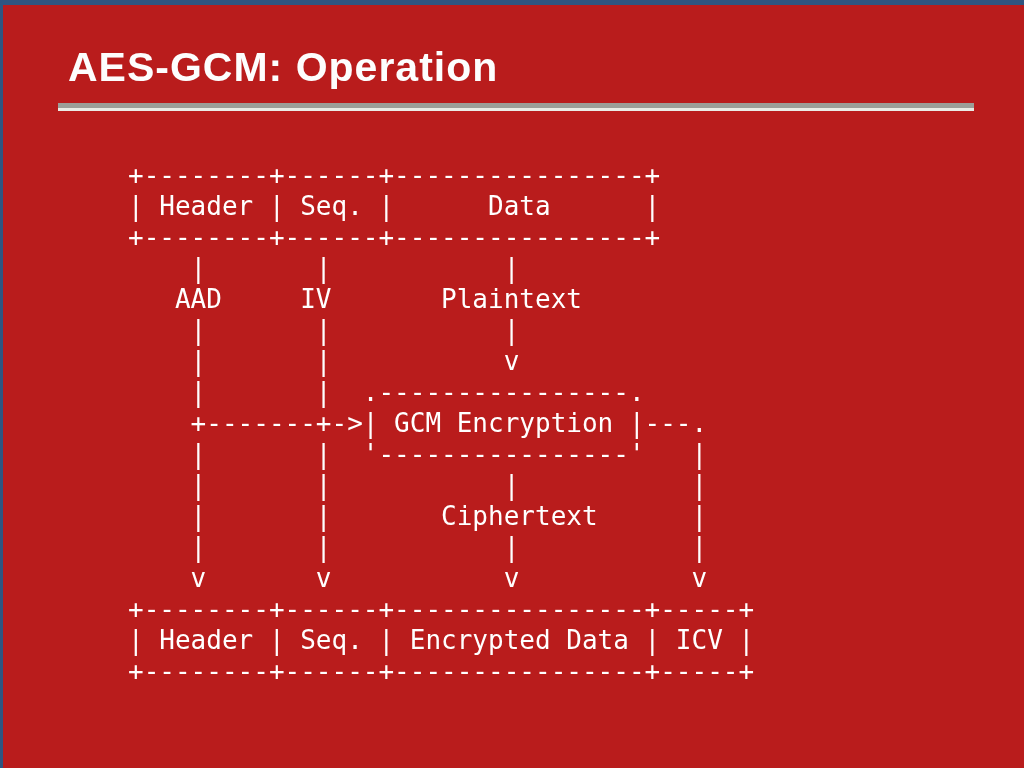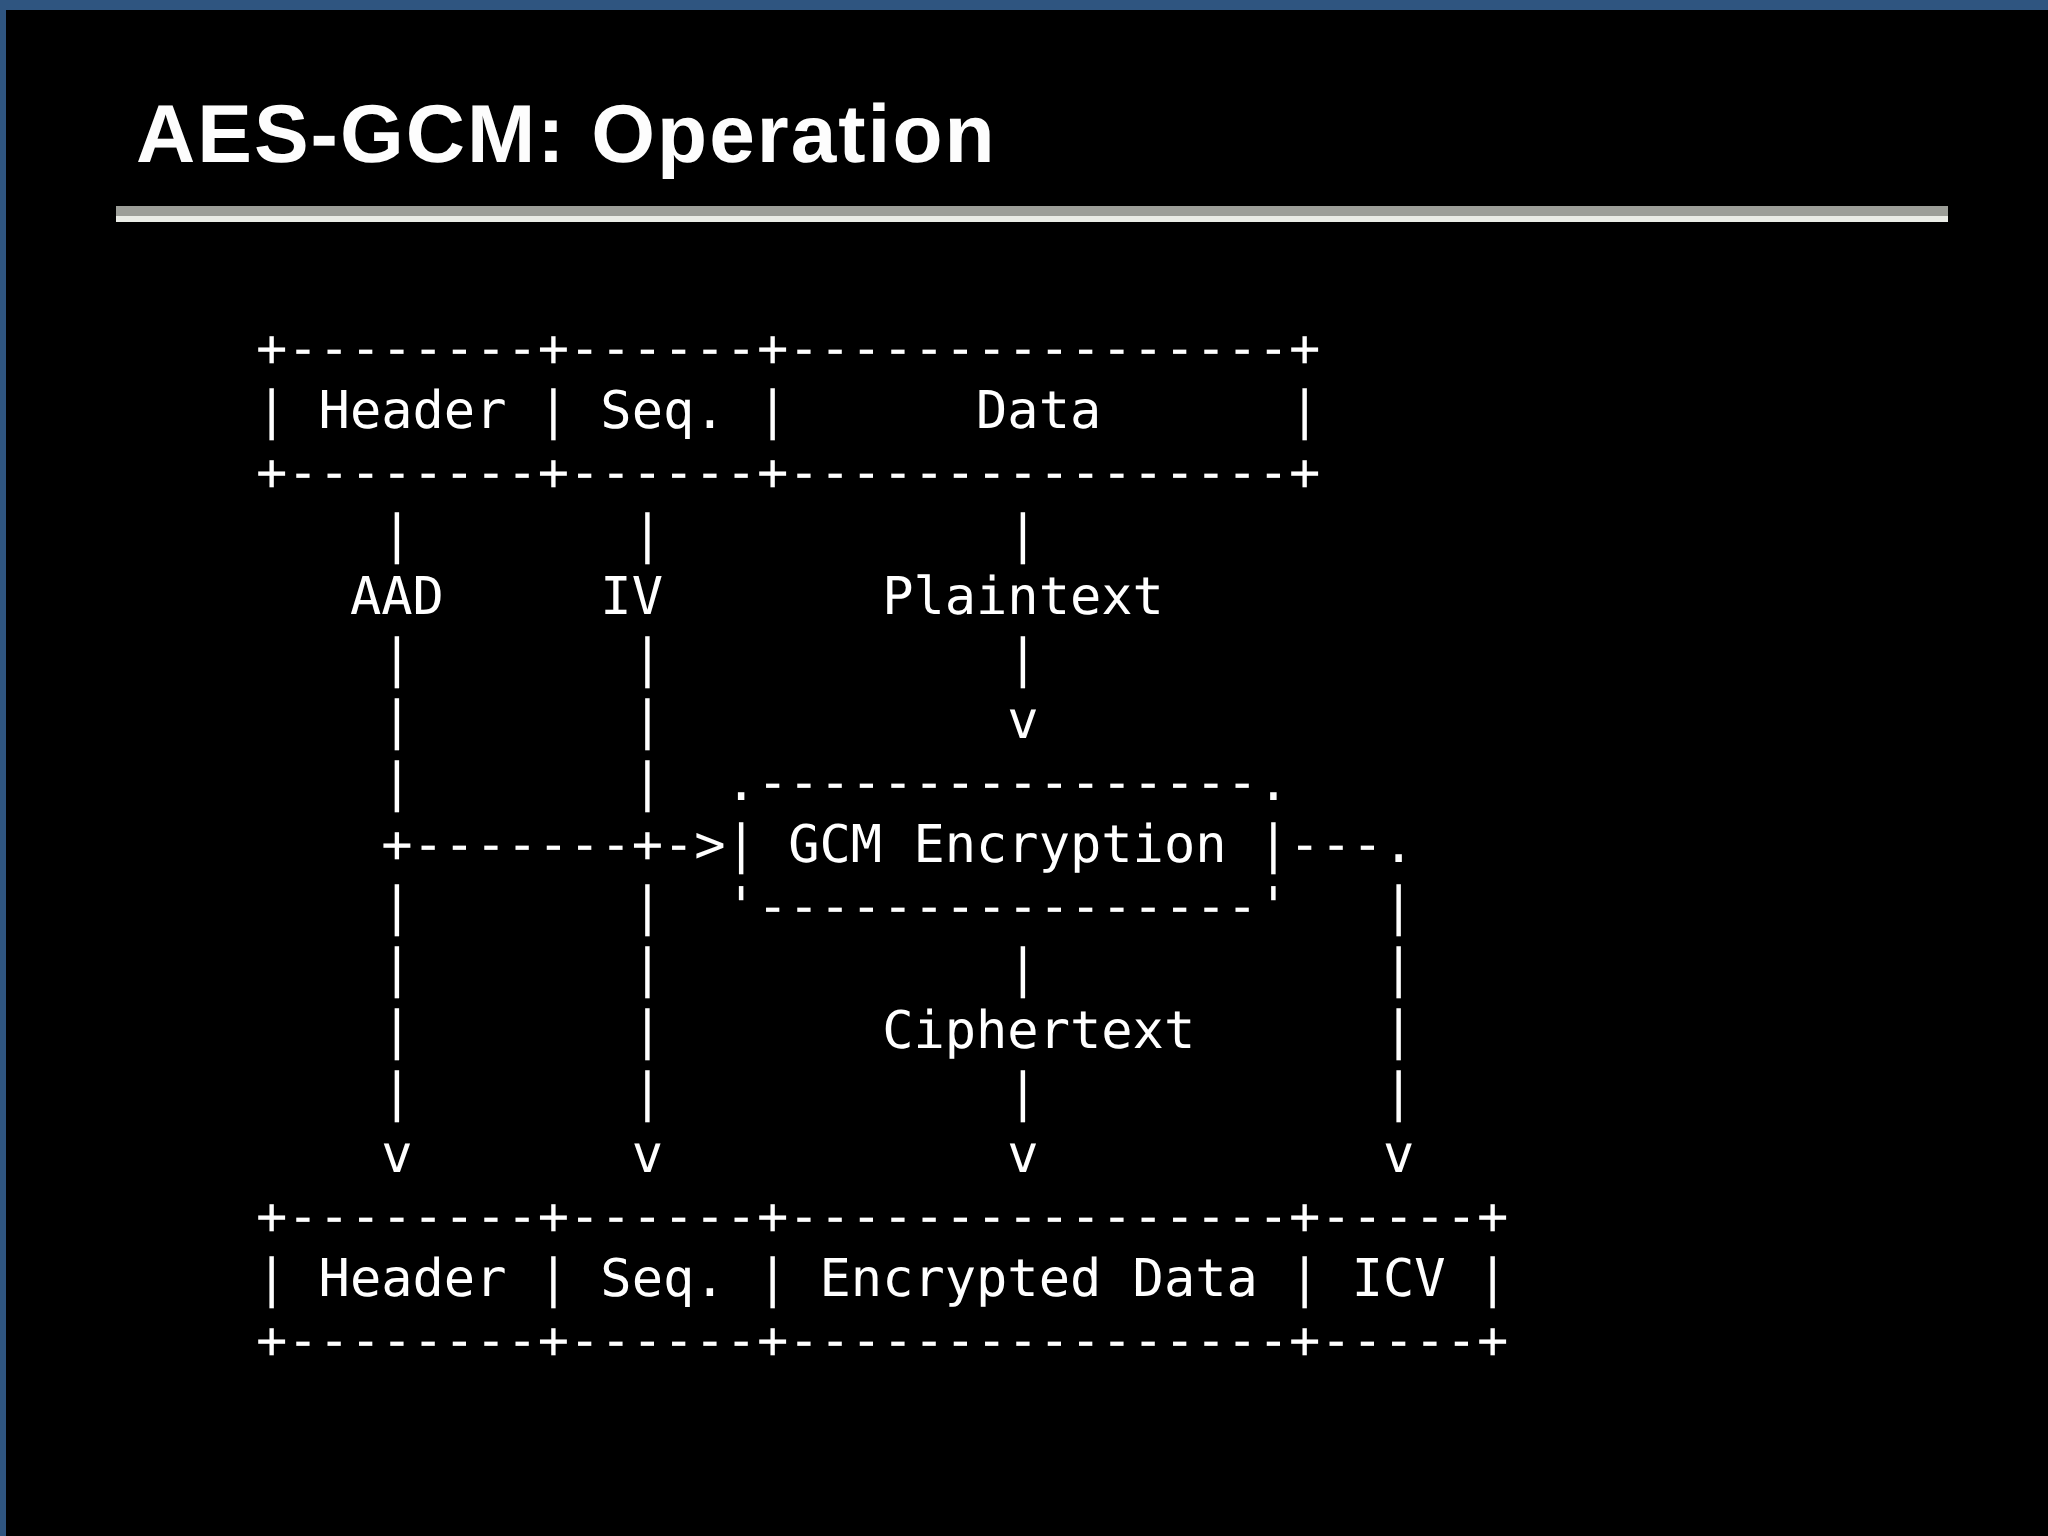--- a/index.html
+++ b/index.html
@@ -4,21 +4,21 @@
 <style>
   html, body {
     margin: 0;
     padding: 0;
     background: #2f5580;
   }
   .slide {
     position: relative;
     width: 1024px;
     height: 768px;
-    background: #000000;
+    background: #b91c1c;
     overflow: hidden;
     font-family: "Liberation Sans", sans-serif;
   }
   .edge-top {
     position: absolute;
     left: 0; top: 0;
     width: 1024px; height: 5px;
     background: #2f5580;
   }
   .edge-left {

